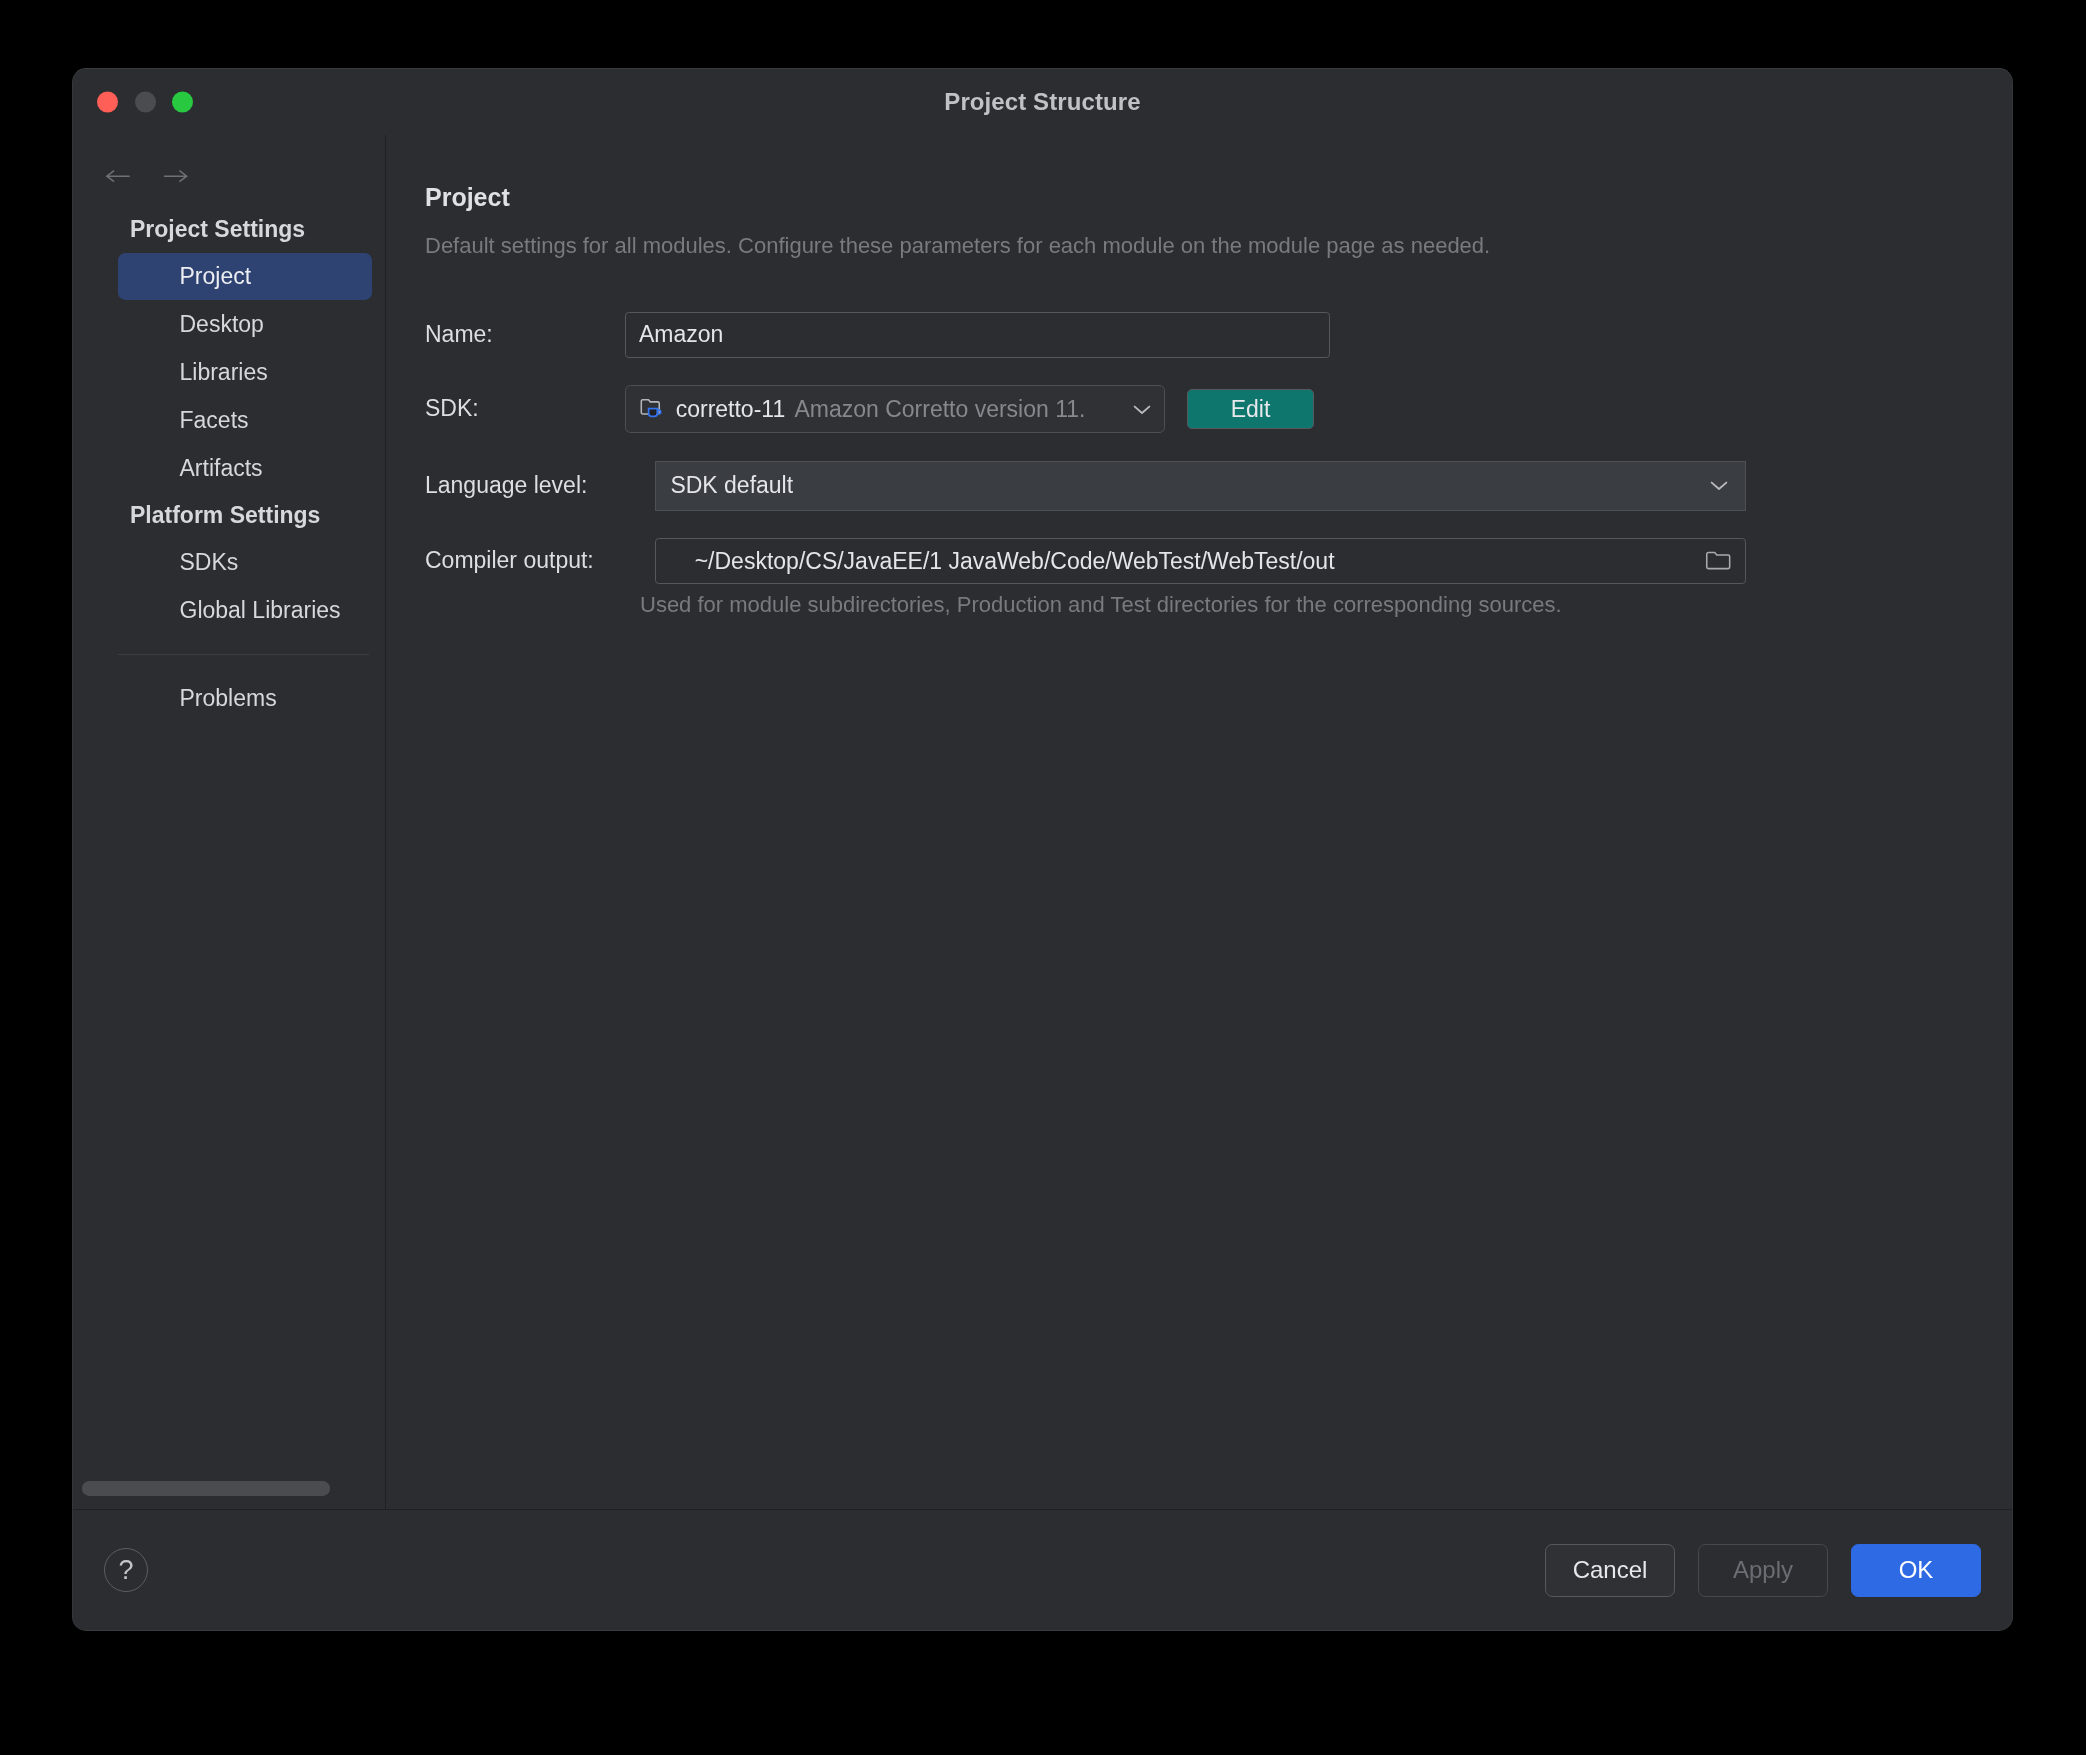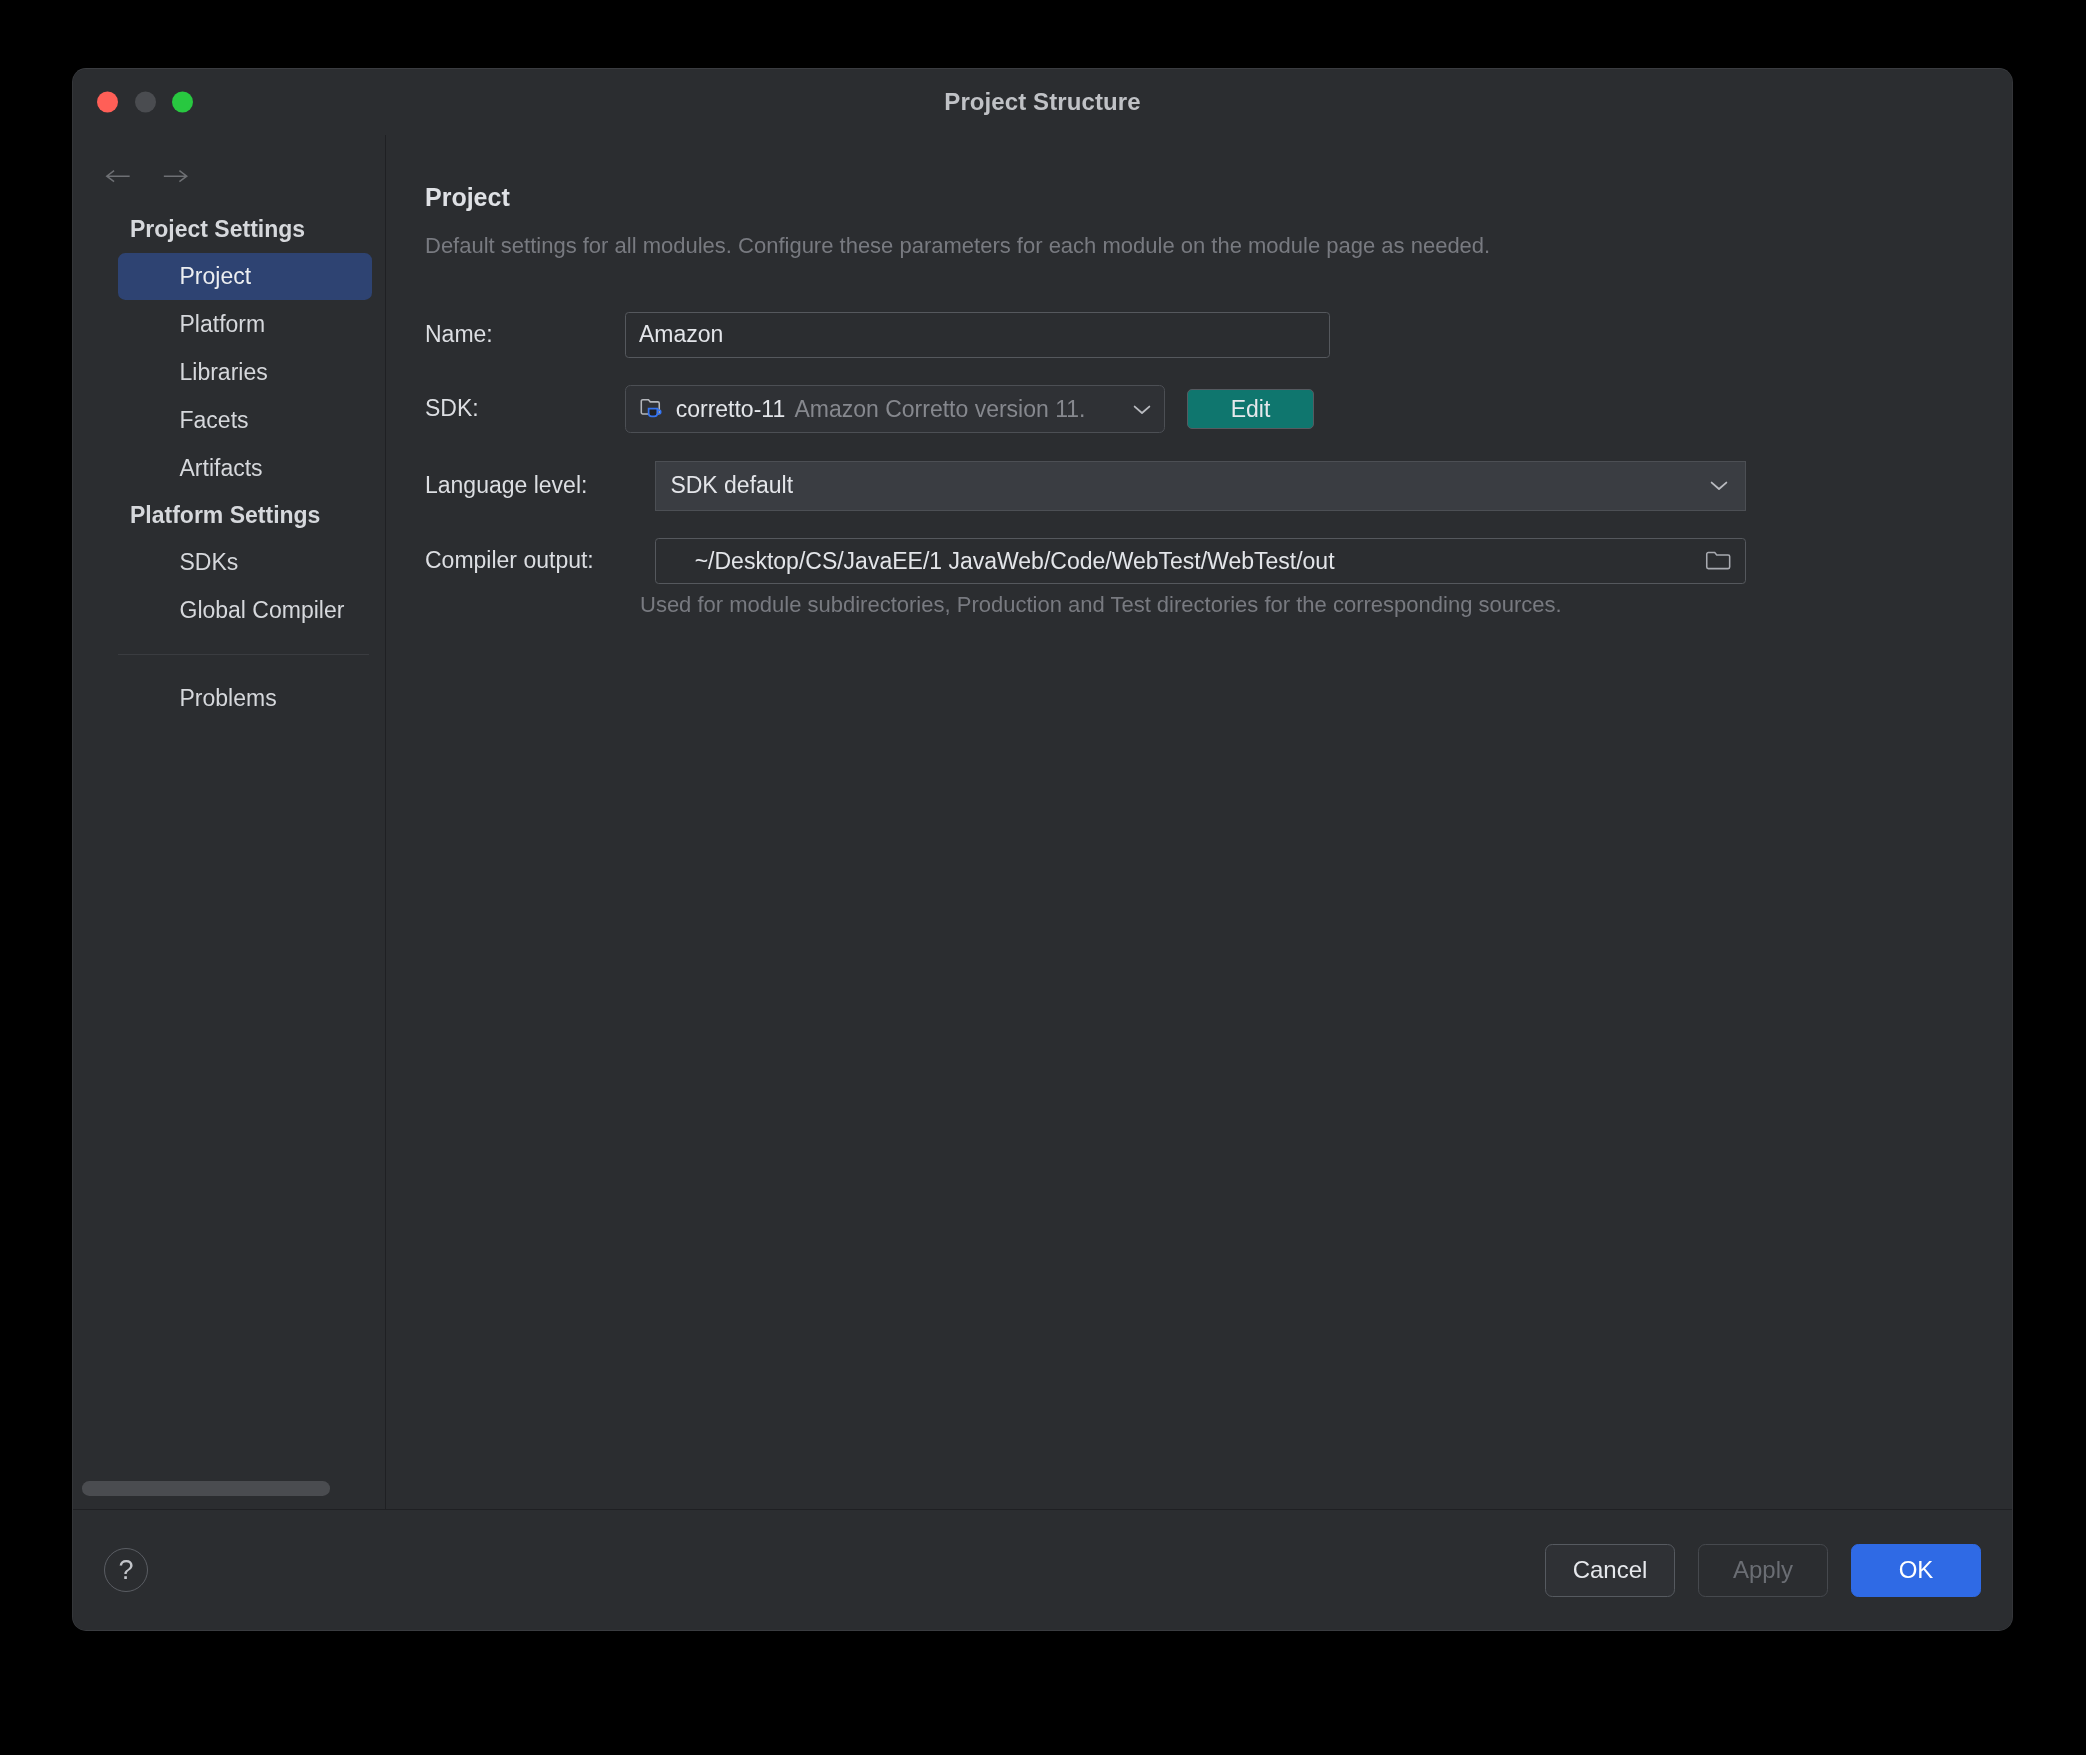--- a/index.html
+++ b/index.html
@@ -367,28 +367,28 @@
         <div class="nav-arrow">
           <svg width="27.5" height="18.4" viewBox="0 0 30 20">
             <path d="M19 4 L27 10 L19 16 M27 10 L2 10" fill="none" stroke="currentColor" stroke-width="1.6"></path>
           </svg>
         </div>
       </div>
 
       <div class="nav-list">
         <div class="group-header">Project Settings</div>
         <div class="nav-item selected">Project</div>
-        <div class="nav-item">Platform</div>
+        <div class="nav-item">Desktop</div>
         <div class="nav-item">Libraries</div>
         <div class="nav-item">Facets</div>
         <div class="nav-item">Artifacts</div>
 
         <div class="group-header">Platform Settings</div>
         <div class="nav-item">SDKs</div>
-        <div class="nav-item">Global Compiler</div>
+        <div class="nav-item">Global Libraries</div>
 
         <div class="nav-sep"></div>
 
         <div class="nav-item">Problems</div>
       </div>
 
       <div class="sidebar-scrollbar"></div>
     </div>
 
     <div class="content">

